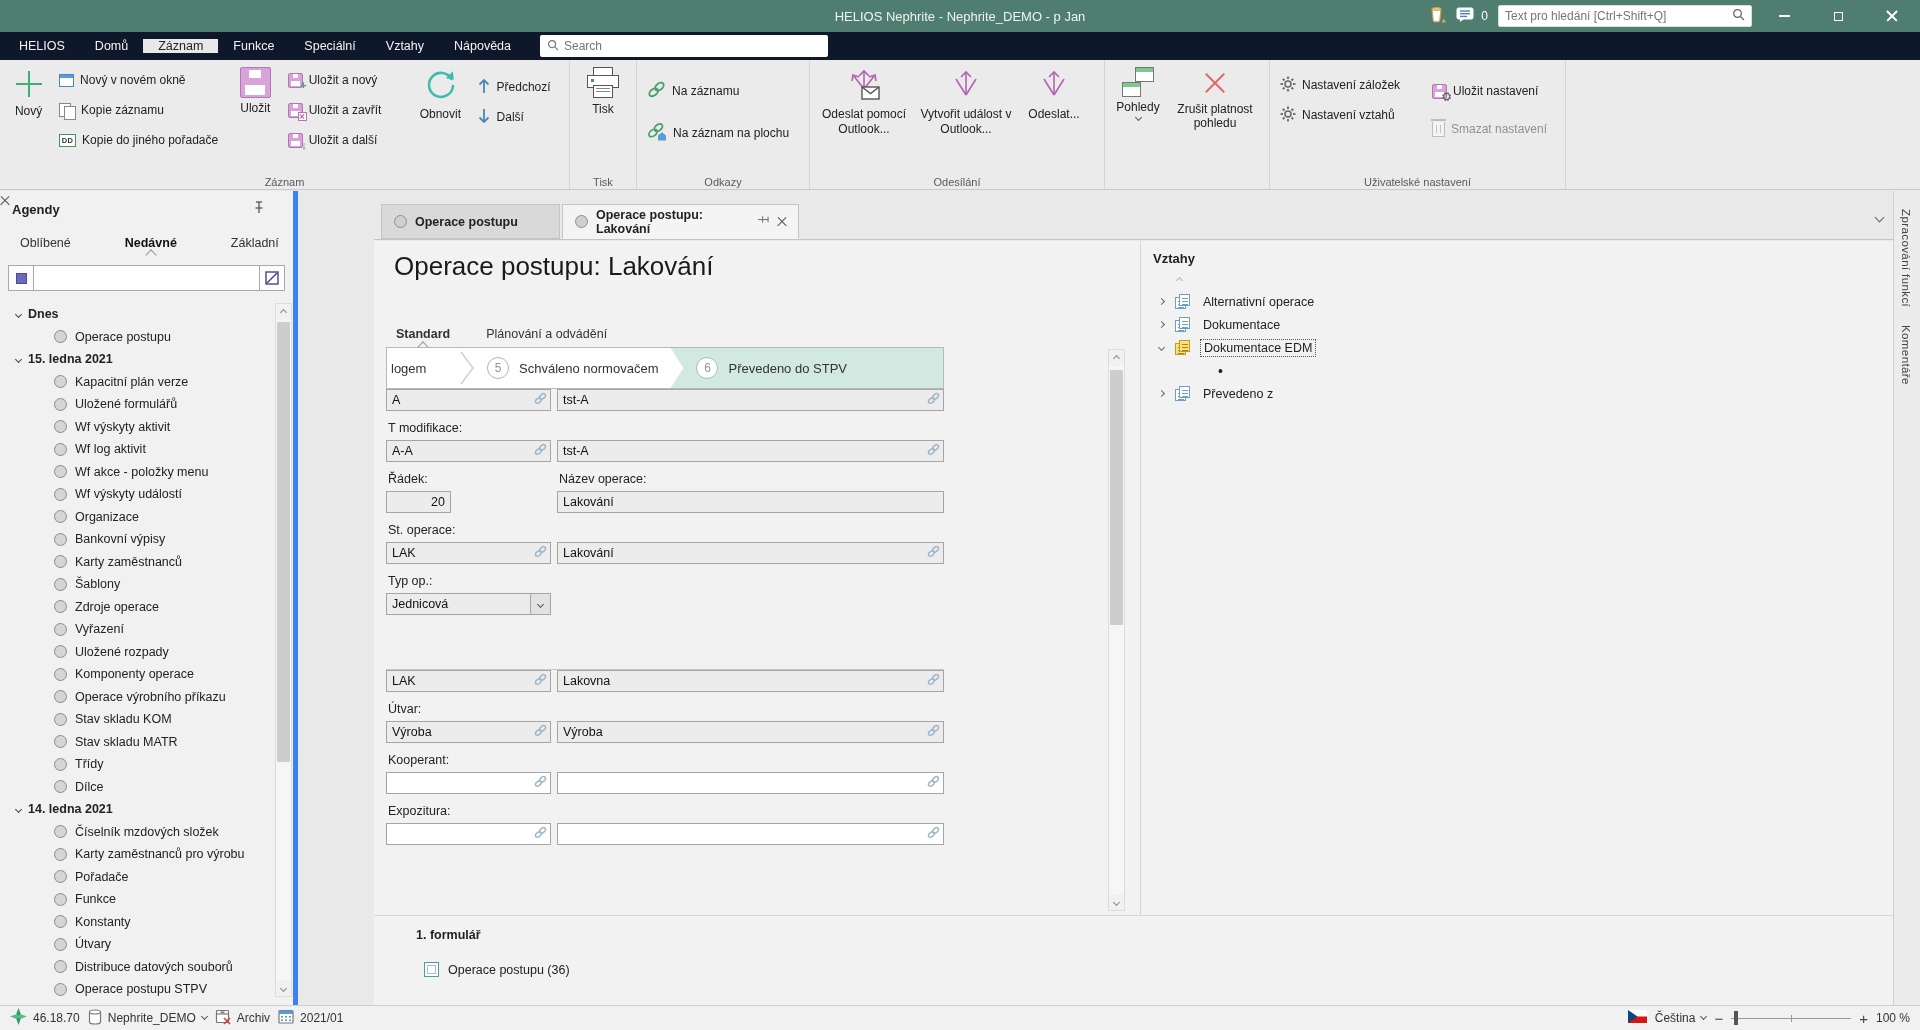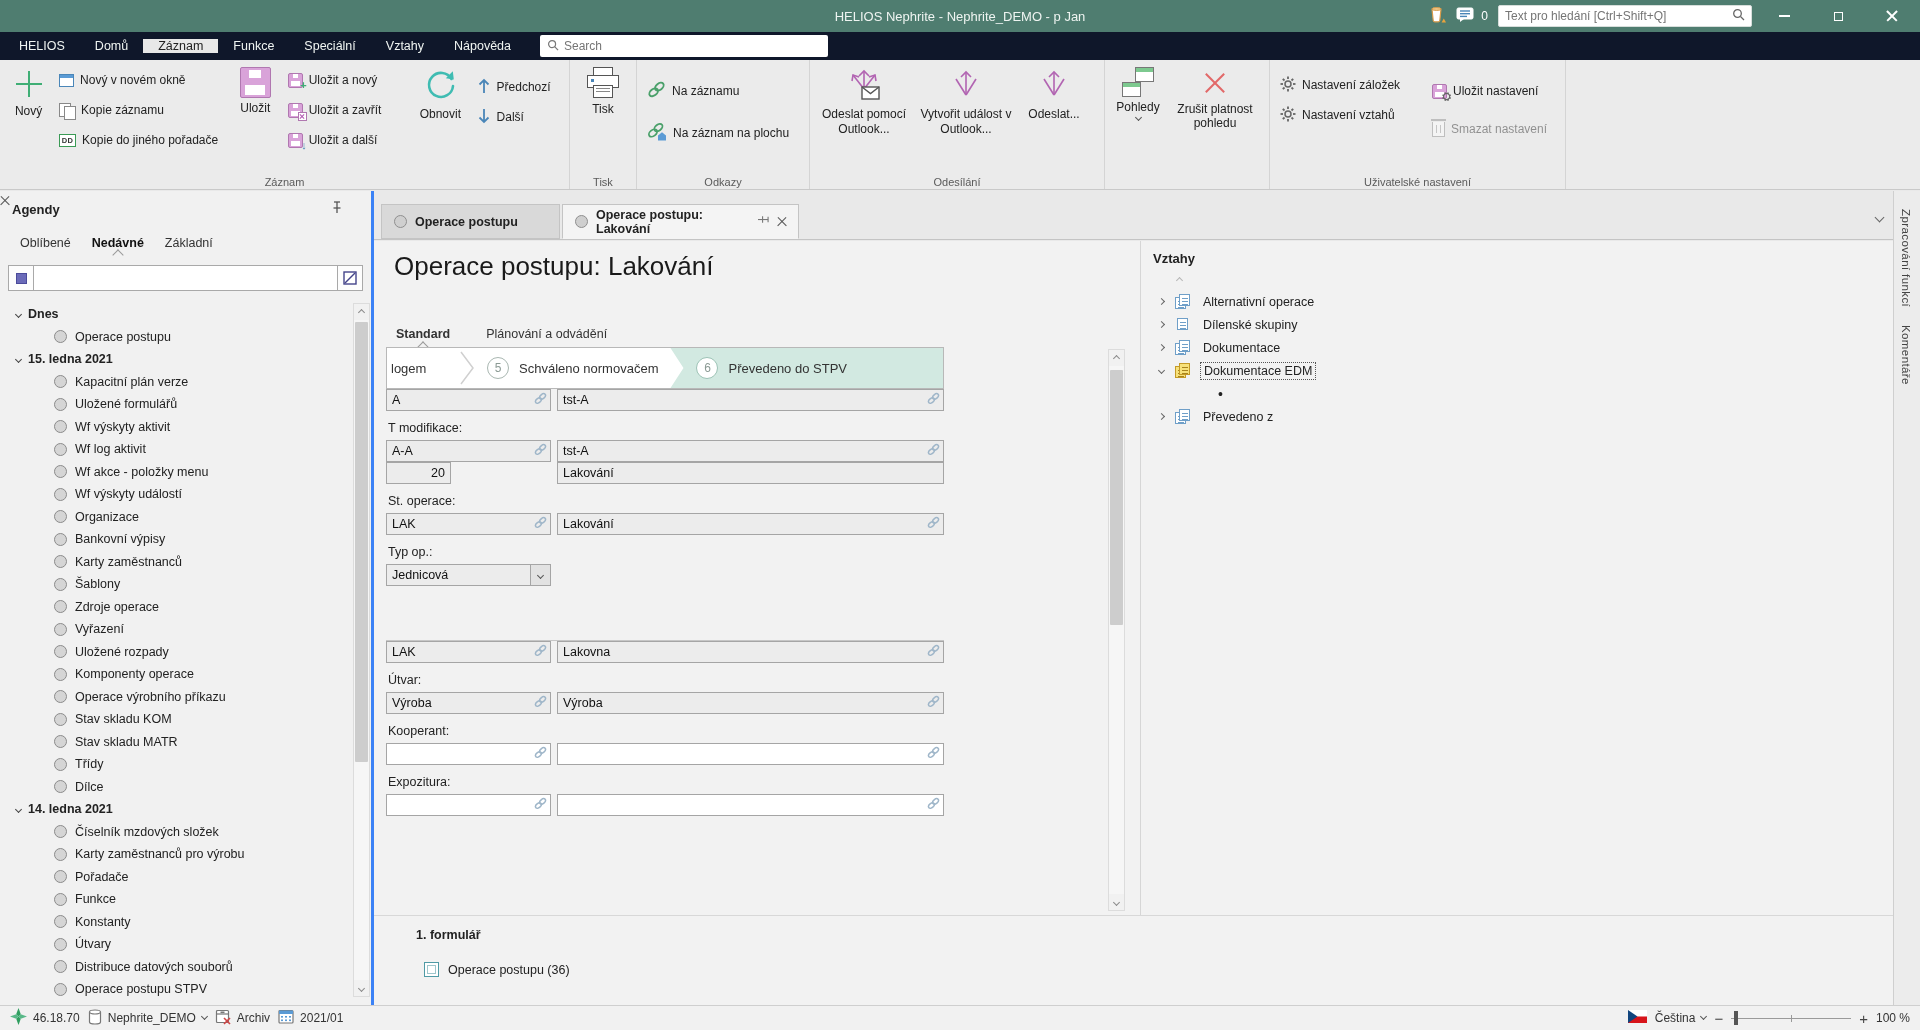--- a/index.html
+++ b/index.html
@@ -85,24 +85,24 @@
   .ic-views .w1 { right:0; top:0; } .ic-views .w2 { left:0; bottom:0; }
 
   .ic-trash { position:relative; width:13px; height:15px; border:1px solid #888; border-top:none; background:#fff; }
   .ic-trash::before { content:""; position:absolute; top:-3px; left:-2px; width:15px; height:2px; background:#888; }
   .ic-trash::after { content:""; position:absolute; top:3px; left:3px; width:1px; height:8px; background:#999; box-shadow:4px 0 0 #999; }
 
   
   .workspace { position:absolute; top:191px; left:0; right:0; bottom:25px; background:#e9e9e9; }
 
   
-  .sidebar { position:absolute; left:0; top:0; bottom:0; width:374px; background:#f1f1f1; border-right:3px solid #3b82f6; }
+  .sidebar { position:absolute; left:0; top:0; bottom:0; width:298px; background:#f1f1f1; border-right:5px solid #3b82f6; }
   .sb-head { position:absolute; top:4px; left:0; right:0; height:28px; display:flex; align-items:center; padding:0 12px; }
   .sb-title { font-weight:bold; font-size:13px; flex:1; }
-  .sb-tabs { position:absolute; top:36px; left:0; right:0; height:32px; display:flex; gap:21px; padding-left:20px; align-items:center; }
+  .sb-tabs { position:absolute; top:36px; left:0; right:0; height:32px; display:flex; gap:54px; padding-left:20px; align-items:center; }
   .sb-tab { font-size:12.5px; color:#333; position:relative; }
   .sb-tab.active { font-weight:bold; color:#111; }
   .tab-caret { position:absolute; left:50%; bottom:-9px; width:8px; height:8px; border-left:1px solid #9a9a9a; border-top:1px solid #9a9a9a; transform:translateX(-50%) rotate(45deg); background:#f1f1f1; }
   .sb-filter { position:absolute; top:74px; left:8px; right:8px; height:26px; display:flex; align-items:center; }
   .sb-filter .fbtn { width:26px; height:26px; border:1px solid #a9a9a9; background:#fdfdfd; display:flex; align-items:center; justify-content:center; }
   .fbtn .sq { width:11px; height:11px; background:#6a6ab8; border:1px solid #4a4a9a; }
   .sb-filter input { flex:1; height:26px; border:1px solid #a9a9a9; border-left:none; border-right:none; outline:none; background:#fff; padding:0 6px; font-family:inherit; font-size:12px; }
   .tree { position:absolute; top:112px; left:2px; right:20px; bottom:6px; overflow:hidden; }
   .t-row { height:22.5px; display:flex; align-items:center; }
   .t-row .t-chev { width:16px; display:flex; justify-content:center; margin-left:8px; }
@@ -869,20 +869,24 @@
               <input value="tst-A" style="">
               <span class="lnk"><svg width="13" height="13" viewBox="0 0 14 14">
                     <g fill="none" stroke="#9fb6c9" stroke-width="1.6">
                       <ellipse cx="4.8" cy="9.2" rx="3.6" ry="2.3" transform="rotate(-40 4.8 9.2)"></ellipse>
                       <ellipse cx="9.2" cy="4.8" rx="3.6" ry="2.3" transform="rotate(-40 9.2 4.8)"></ellipse>
                     </g>
                   </svg></span>
             </div>
           </div>
 
+          <div class="f-label" style="position:relative;">
+            <span>Řádek:</span>
+            <span class="f-label2">Název operace:</span>
+          </div>
           <div class="f-row">
             <div class="fld tiny">
               <input value="20" style="">
             </div>
             <div class="fld nazev">
               <input value="Lakování" style="">
             </div>
           </div>
 
           <div class="f-label">St. operace:</div>
@@ -1023,29 +1027,20 @@
           <div>
               <div class="vz-row collapsed docs">
               <span class="vz-chev">
                   <span class="chv sm"></span>
                 </span>
               <span class="vz-icon">
                   <span class="pg pg2"></span>
                   <span class="pg pg1"></span>
                 </span>
               <span class="vz-label">Alternativní operace</span>
-            </div>
-              <div class="vz-row collapsed doc">
-              <span class="vz-chev">
-                  <span class="chv sm"></span>
-                </span>
-              <span class="vz-icon">
-                  <span class="pg pg2"></span>
-                </span>
-              <span class="vz-label">Dílenské skupiny</span>
             </div>
               <div class="vz-row collapsed docs">
               <span class="vz-chev">
                   <span class="chv sm"></span>
                 </span>
               <span class="vz-icon">
                   <span class="pg pg2"></span>
                   <span class="pg pg1"></span>
                 </span>
               <span class="vz-label">Dokumentace</span>

